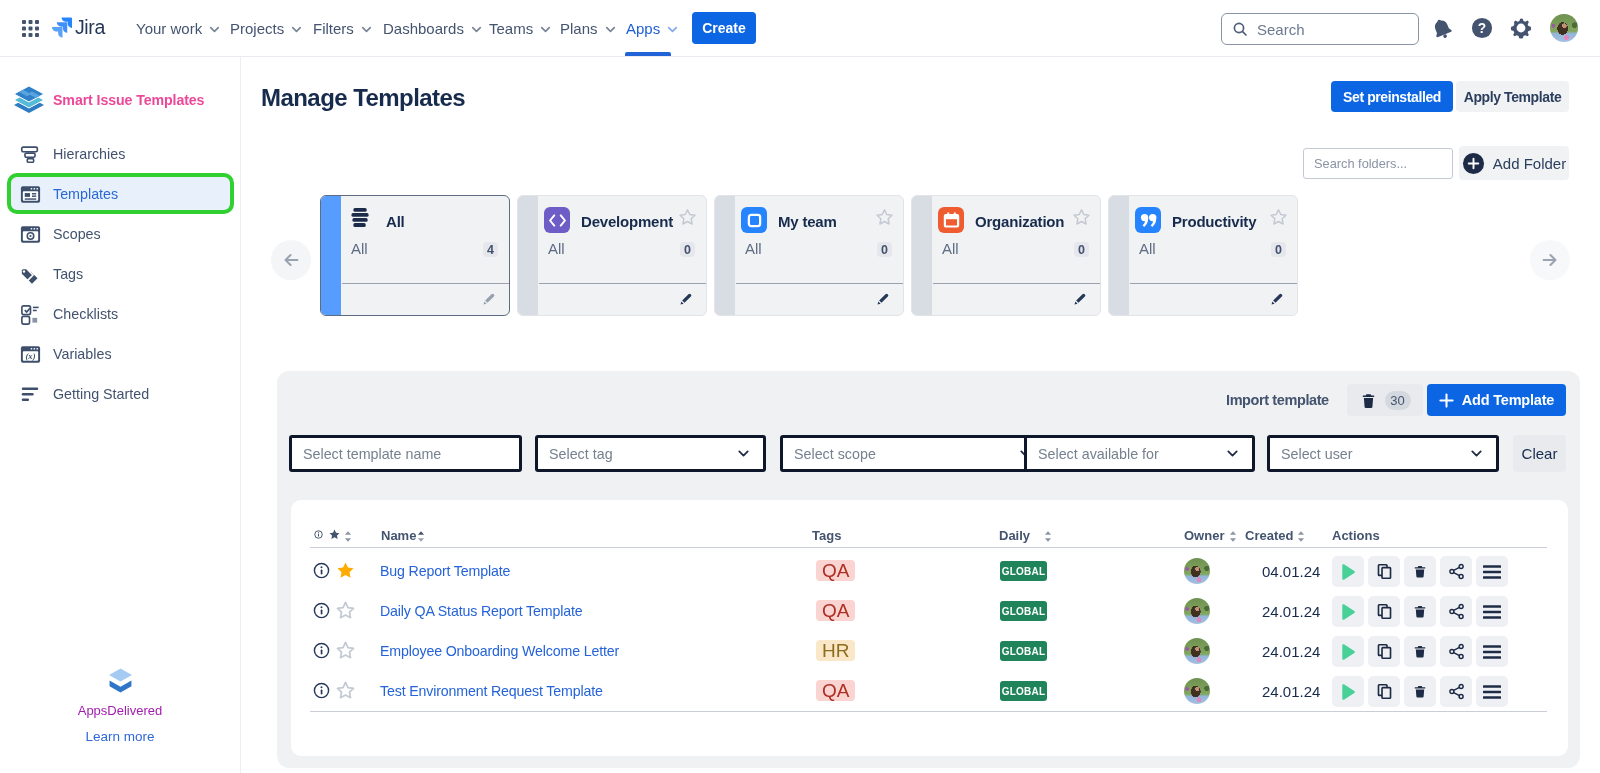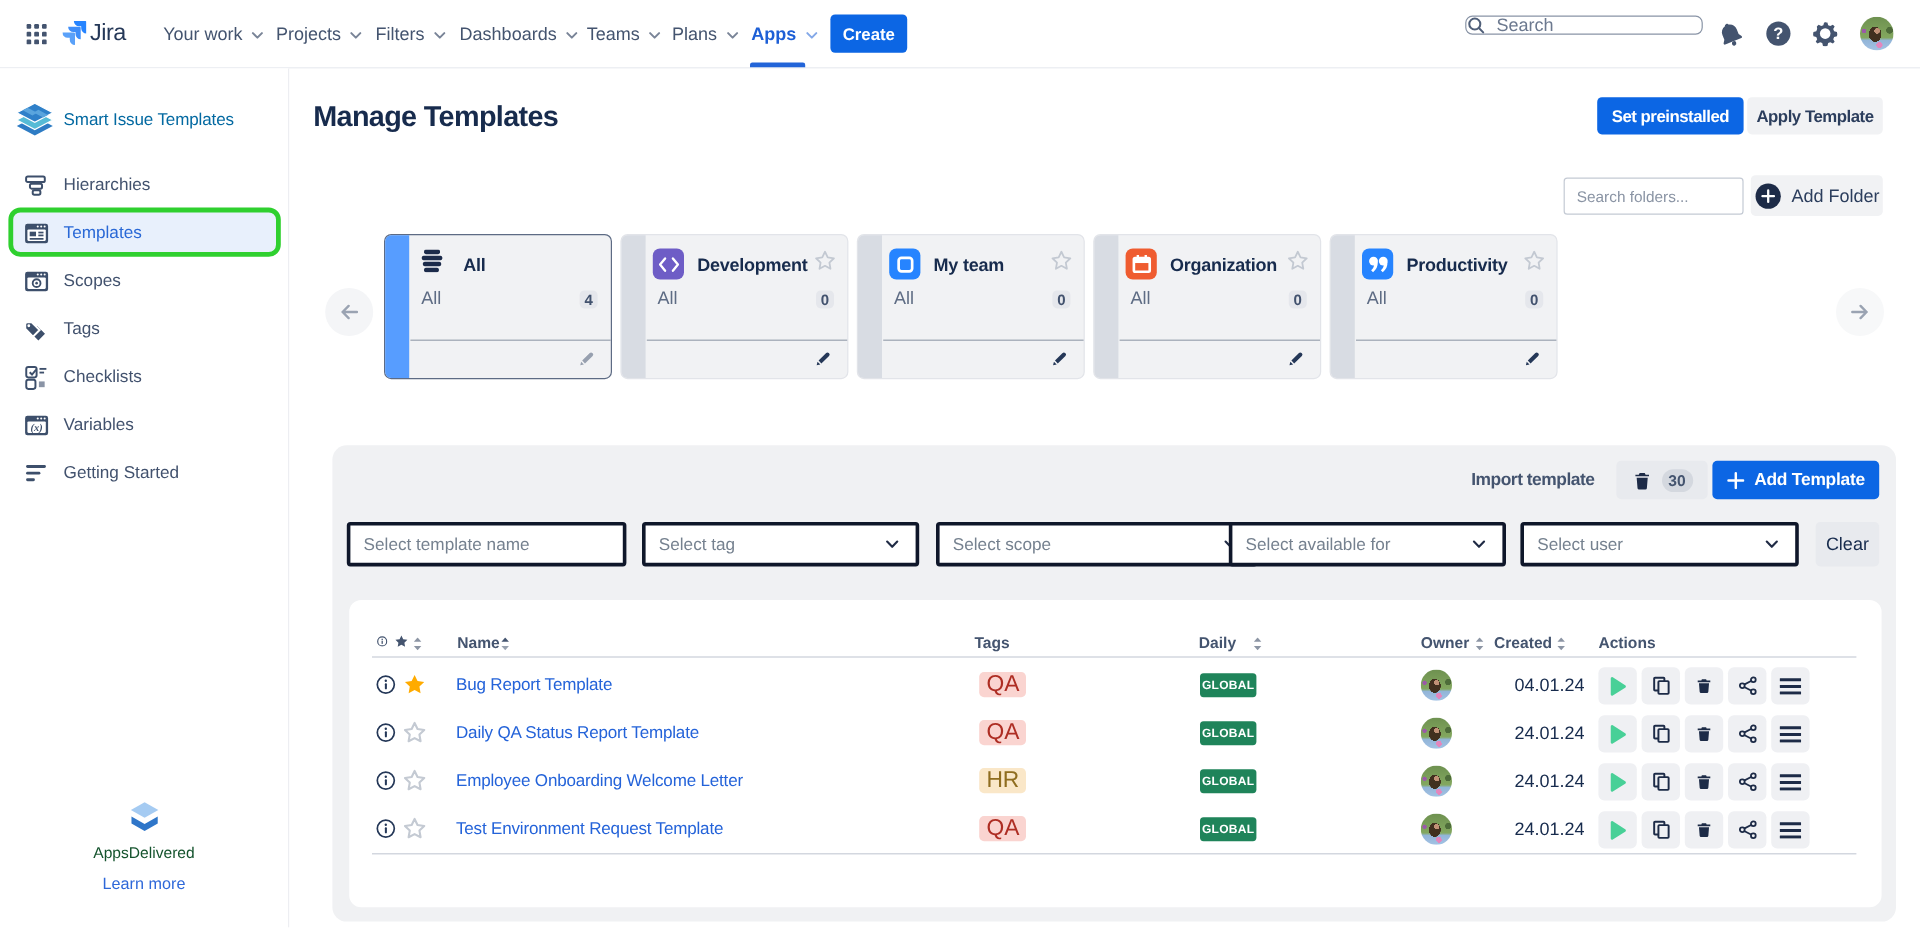--- a/index.html
+++ b/index.html
@@ -4,37 +4,37 @@
 <style>
 * { margin:0; padding:0; box-sizing:border-box; }
 html,body { width:1600px; height:773px; overflow:hidden; }
 body { position:relative; font-family:"Liberation Sans", sans-serif; background:#fff; color:#172B4D; }
 .abs { position:absolute; }
 
 
 .topnav { position:absolute; left:0; top:0; width:1600px; height:57px; background:#fff; border-bottom:1px solid #E9EBF0; }
 .navitem { position:absolute; top:0; height:56px; display:flex; align-items:center; gap:5px; font-size:15px; font-weight:500; color:#44546F; }
 .navitem svg { margin-top:2px; }
-.navitem.apps { color:#1D5FD6;font-weight:bold; }
+.navitem.apps { color:#1D5FD6; }
 .apps-underline { position:absolute; left:625px; top:52px; width:46px; height:4px; background:#2264D8; border-radius:2px 2px 0 0; }
 .createbtn { position:absolute; left:692px; top:12px; width:64px; height:32px; background:#0C66E4; border-radius:4px; color:#fff; font-size:14px; font-weight:700; display:flex; align-items:center; justify-content:center; }
-.searchbox { position:absolute; left:1221px; top:13px; width:198px; height:16px; border:1.6px solid #8994A6; border-radius:6px; display:flex; align-items:center; gap:9px; color:#6C798F; font-size:15px; }
+.searchbox { position:absolute; left:1221px; top:13px; width:198px; height:32px; border:1.6px solid #8994A6; border-radius:6px; display:flex; align-items:center; padding-left:10px; gap:9px; color:#6C798F; font-size:15px; }
 .avatar { border-radius:50%;
   background:
     radial-gradient(circle at 51% 42%, #c09176 0 10.5%, rgba(0,0,0,0) 11.5%),
     radial-gradient(ellipse 31% 37% at 45% 52%, #41301f 0 60%, rgba(0,0,0,0) 61%),
     radial-gradient(ellipse 15% 16% at 58% 84%, #e387bd 0 60%, rgba(0,0,0,0) 61%),
     radial-gradient(circle at 12% 42%, #9b59a8 0 6%, rgba(0,0,0,0) 7%),
     radial-gradient(circle at 88% 40%, #4e6c3a 0 9%, rgba(0,0,0,0) 10%),
     linear-gradient(180deg, #6e9150 0%, #83a75f 62%, #92b5d8 70%, #a3c2e4 100%);
 }
 
 
 .sidebar { position:absolute; left:0; top:57px; width:241px; height:716px; background:#fff; border-right:1px solid #EDEEF2; }
-.sb-title { position:absolute; left:53px; top:92px; font-size:14.2px; font-weight:400; color:#0369a1; letter-spacing:-0.1px;text-align:right; }
+.sb-title { position:absolute; left:53px; top:92px; font-size:14.2px; font-weight:700; color:#ec4899; letter-spacing:-0.1px;text-align:right; }
 .sb-item { position:absolute; left:0; width:240px; height:40px; display:flex; align-items:center; font-size:14.3px; color:#42526E; }
 .sb-item .ic { position:absolute; left:18px; width:24px; height:24px; display:flex; align-items:center; justify-content:center; }
 .sb-item .lb { position:absolute; left:53px; }
 .sb-active { position:absolute; left:7px; top:173px; width:227px; height:41px; border:4px solid #2FD02F; border-radius:10px; background:#E8F0FC; }
 .sb-bottom { position:absolute; left:0; width:240px; text-align:center; }
 
 
 h1.title { position:absolute; left:261px; top:84px; font-size:24px; font-weight:700; color:#172B4D; letter-spacing:-0.55px; }
 .btn-blue { background:#0C66E4; border-radius:4px; color:#fff; font-weight:700; display:flex; align-items:center; justify-content:center; }
 .btn-gray { background:#F1F2F4; border-radius:4px; color:#2C3E5D; font-weight:700; display:flex; align-items:center; justify-content:center; }
@@ -51,21 +51,21 @@
 .card .call { position:absolute; left:30px; top:44px; font-size:15px; color:#5E6C84; }
 .card .cnum { position:absolute; left:162px; top:46px; min-width:15px; height:15px; padding:0 1px; background:#E5E7EC; border-radius:4px; font-size:12.5px; font-weight:700; color:#42526E; display:flex; align-items:center; justify-content:center; }
 .card .cstar { position:absolute; left:159px; top:11px; }
 .card .cdiv { position:absolute; left:21px; right:0; top:87px; height:1px; background:#9AA2B0; }
 .card .cpen { position:absolute; left:160px; top:95px; }
 
 
 .panel { position:absolute; left:277px; top:371px; width:1303px; height:397px; background:#F0F1F3; border-radius:12px; }
 .imp-label { position:absolute; left:1226px; top:392px; white-space:nowrap; font-size:14.5px; font-weight:700; color:#44546F; letter-spacing:-0.4px; }
 .trashbtn { position:absolute; left:1347px; top:384px; width:76px; height:32px; background:#E8EAEE; border-radius:4px; display:flex; align-items:center; justify-content:center; gap:8px; }
-.trashbtn .cnt { background:#D4D8DF; border-radius:10px; min-width:26px; height:19px; font-size:13px; color:#44546F; display:flex; align-items:center; justify-content:center;font-weight:bold; }
+.trashbtn .cnt { background:#D4D8DF; border-radius:10px; min-width:26px; height:19px; font-size:13px; color:#44546F; display:flex; align-items:center; justify-content:center; }
 .addbtn { position:absolute; left:1427px; top:384px; width:139px; height:32px; background:#0C66E4; border-radius:4px; color:#fff; font-size:14.5px; font-weight:700; letter-spacing:-0.2px; display:flex; align-items:center; justify-content:center; gap:8px; }
 .filter { position:absolute; top:435px; height:37px; background:#fff; border:3px solid #0f172a; border-radius:3px; display:flex; align-items:center; padding:0 11px; color:#75818F; font-size:14.3px; }
 .filter .chev { position:absolute; right:12px; }
 .clearbtn { position:absolute; left:1513px; top:435px; width:53px; height:37px; background:#E8EAEE; border-radius:4px; font-size:15px; font-weight:500; color:#172B4D; display:flex; align-items:center; justify-content:center; }
 
 
 .table { position:absolute; left:291px; top:500px; width:1277px; height:256px; background:#fff; border-radius:10px; }
 .th { position:absolute; font-size:13px; font-weight:700; color:#44546F; }
 .hdr-line { position:absolute; left:310px; top:547px; width:1237px; height:1px; background:#C9CED8; }
 .bot-line { position:absolute; left:310px; top:711px; width:1237px; height:1px; background:#C9CED8; }
@@ -239,21 +239,21 @@
         <rect x="3" y="11" width="13" height="2.6" rx="1.3"></rect>
         <rect x="3" y="17" width="8" height="2.6" rx="1.3"></rect>
   </svg>
     </span>
     <span class="lb">Getting Started</span>
 </div>
 <svg class="abs" style="left:108px;top:668px" width="25" height="25" viewBox="0 0 24 24">
   <polygon points="12,0.5 23,6.8 12,13 1,6.8" fill="#A5CBF2"></polygon>
   <path d="M1.5 12 L12 18 L22.5 12 L22.5 17.5 L12 23.5 L1.5 17.5 z" fill="#2F76C9"></path>
 </svg>
-<div class="sb-bottom" style="top:703px;font-size:13px;color:#14532d">AppsDelivered</div>
+<div class="sb-bottom" style="top:703px;font-size:13px;color:#a21caf">AppsDelivered</div>
 <div class="sb-bottom" style="top:729px;font-size:13.5px;font-weight:500;color:#2E68D9">Learn more</div>
 
 <h1 class="title">Manage Templates</h1>
 <div class="btn-blue abs" style="left:1331px;top:81px;width:122px;height:31px;font-size:14px;letter-spacing:-0.4px">Set preinstalled</div>
 <div class="btn-gray abs" style="left:1456px;top:81px;width:113px;height:31px;font-size:14px;letter-spacing:-0.4px;white-space:nowrap">Apply Template</div>
 <div class="folder-search">Search folders...</div>
 <div class="btn-gray abs" style="left:1459px;top:146px;width:110px;height:34px;font-size:15px;font-weight:500;gap:8px">
   <svg width="23" height="23" viewBox="0 0 24 24">
       <circle cx="12" cy="12" r="11" fill="#1D2B47"></circle>
       <path d="M12 7v10M7 12h10" stroke="#fff" stroke-width="2" stroke-linecap="round"></path>

